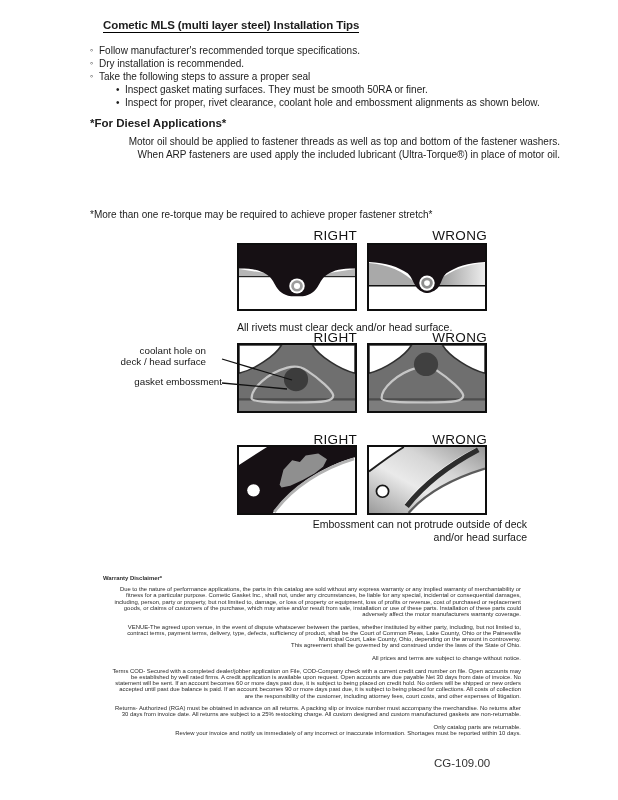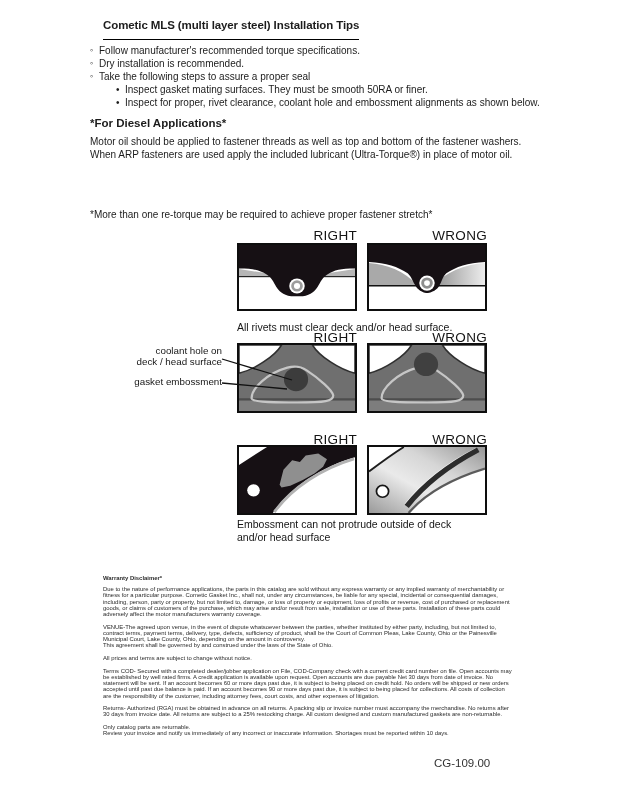--- a/index.html
+++ b/index.html
@@ -6,28 +6,28 @@
   .page{
     position:relative;
     width:618px;height:800px;
     background:#ffffff;
     overflow:hidden;
     font-family:"Liberation Sans", sans-serif;
     color:#1c1c1c;
     -webkit-font-smoothing:antialiased;
   }
   .abs{position:absolute;}
-  .pre{white-space:pre-line;}
+  .pre{white-space:pre-line;text-align:right;}
 
   
   .title{
     left:103px;top:19px;
     font-size:11.5px;font-weight:700;letter-spacing:-0.1px;
     border-bottom:1.6px solid #000;
-    padding-bottom:8px;
+    padding-bottom:1px;
   }
 
   
   .bullets{left:90px;top:44px;font-size:10px;line-height:13px;width:480px;}
   .brow{display:flex;}
   .brow .mk{width:9px;flex:0 0 9px;font-size:9px;}
   .brow.sub{padding-left:26px;}
   .brow.sub .mk{font-size:10px;}
 
   
@@ -123,21 +123,21 @@
       <circle cx="60" cy="40.5" r="6" fill="#8e8e8e"></circle>
       <circle cx="60" cy="40.5" r="3" fill="#ffffff"></circle>
     </svg>
   </div>
 
   <div class="abs cap" style="top:313px;margin-top:8px;">All rivets must clear deck and/or head surface.</div>
 
   <div class="abs dg-label" style="left:237px;top:330px;">RIGHT</div>
   <div class="abs dg-label" style="left:367px;top:330px;">WRONG</div>
 
-  <div class="abs ann pre" style="left:100px;top:345px;width:122px;text-align:right;">coolant hole on
+  <div class="abs ann pre" style="left:84px;top:345px;width:122px;text-align:right;">coolant hole on
 deck / head surface</div>
   <div class="abs ann" style="left:100px;top:376px;width:122px;">gasket embossment</div>
 
   <svg class="abs leader" style="left:146px;top:338px;" width="162" height="64" viewBox="0 0 162 64">
     <line x1="76" y1="21" x2="146" y2="42" stroke="#111" stroke-width="1.3"></line>
     <line x1="76" y1="45" x2="141" y2="51" stroke="#111" stroke-width="1.3"></line>
   </svg>
 
   <div class="abs panel" style="left:237px;top:343px;height:70px;">
     <svg viewBox="0 0 120 70" preserveAspectRatio="none">

